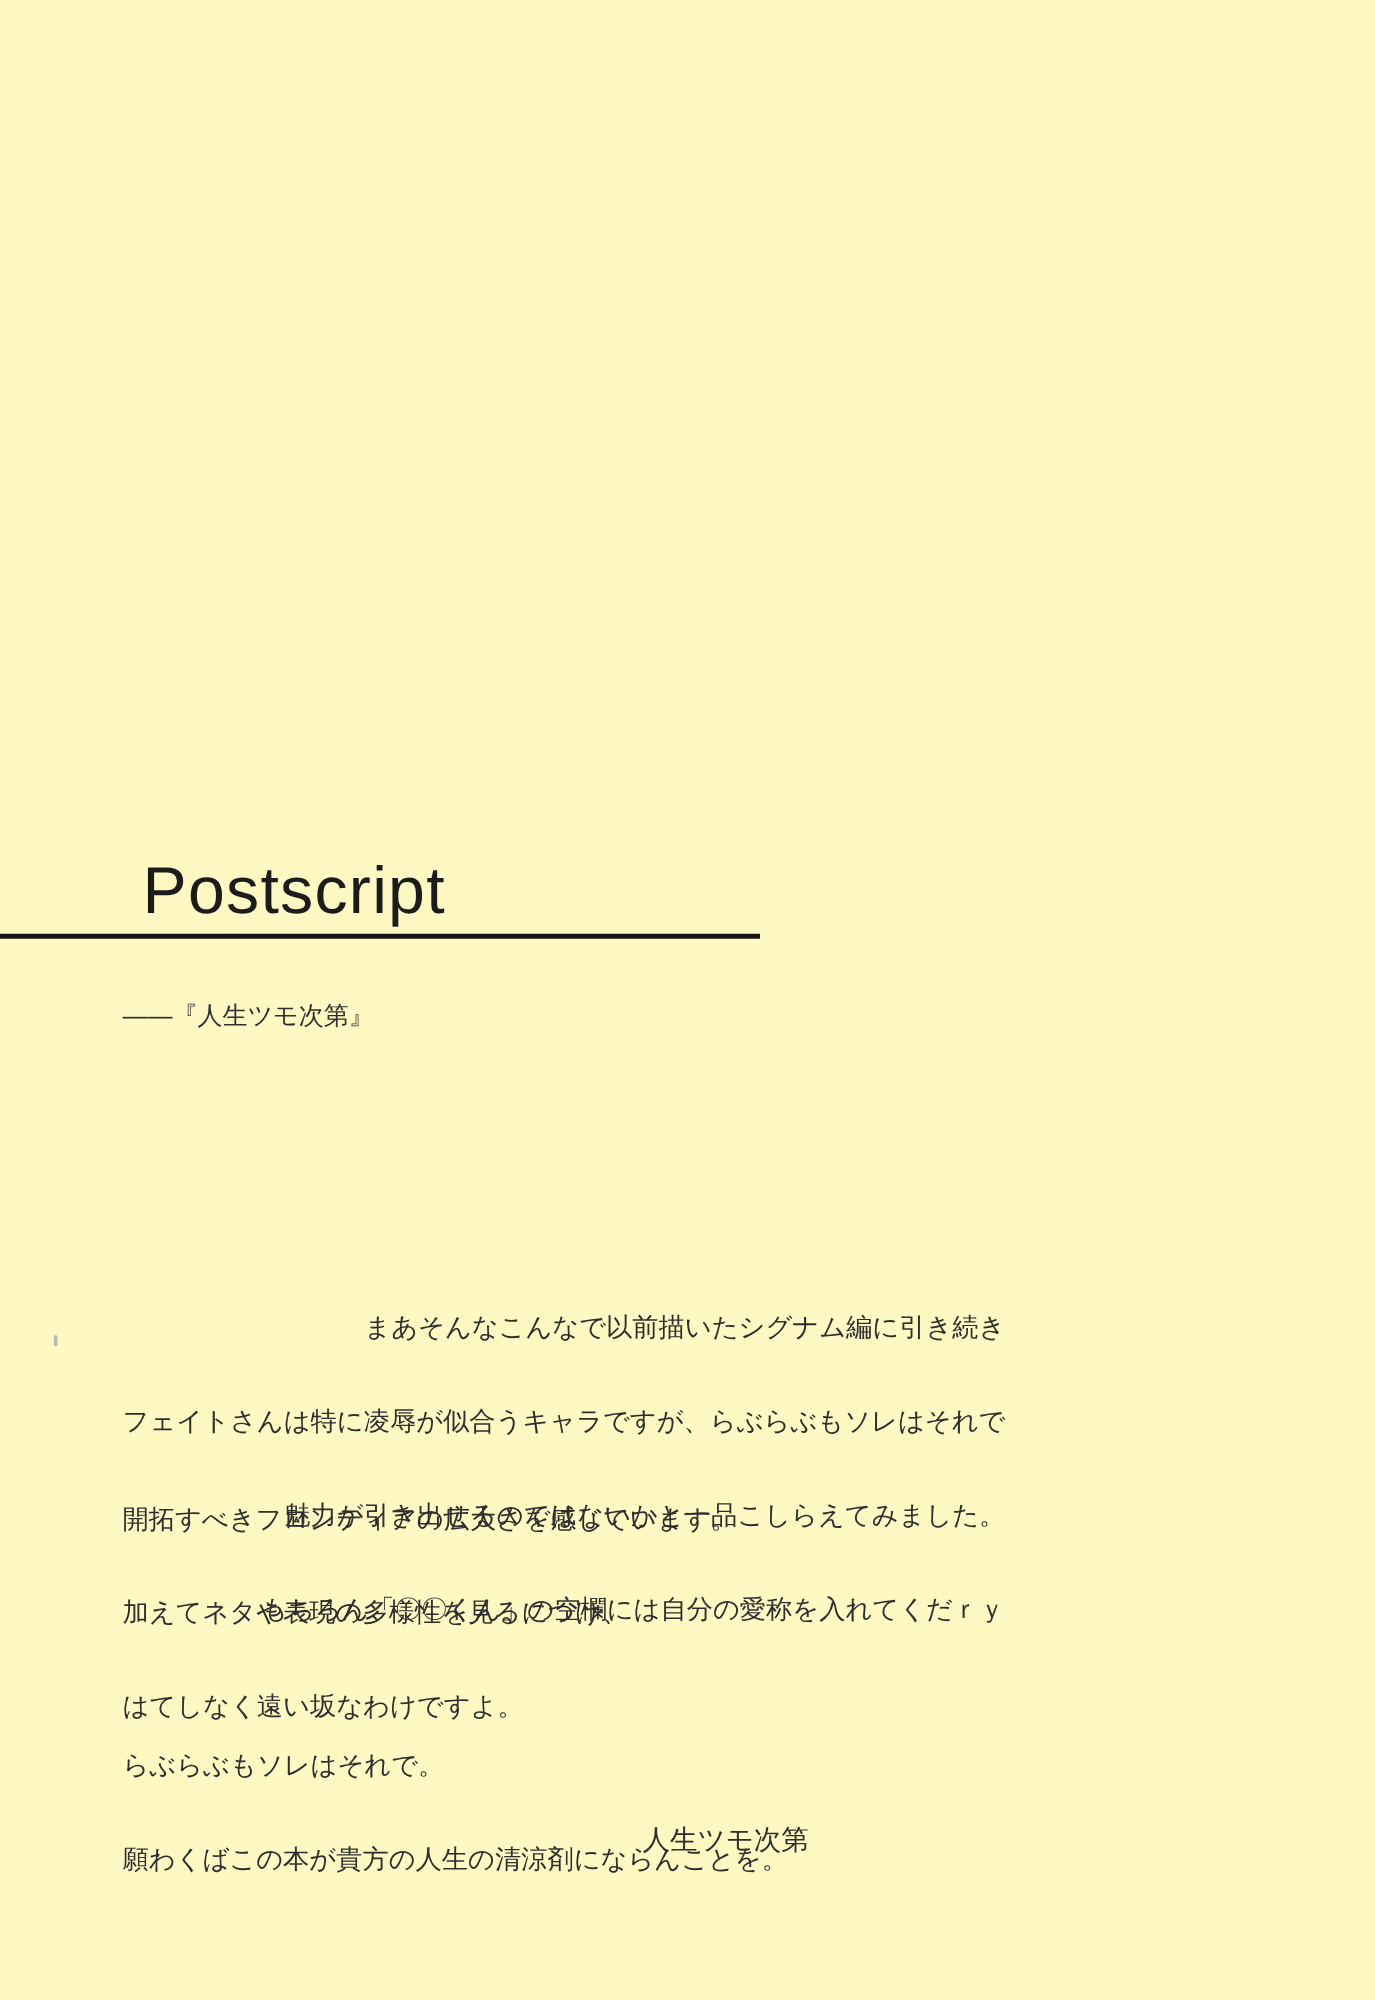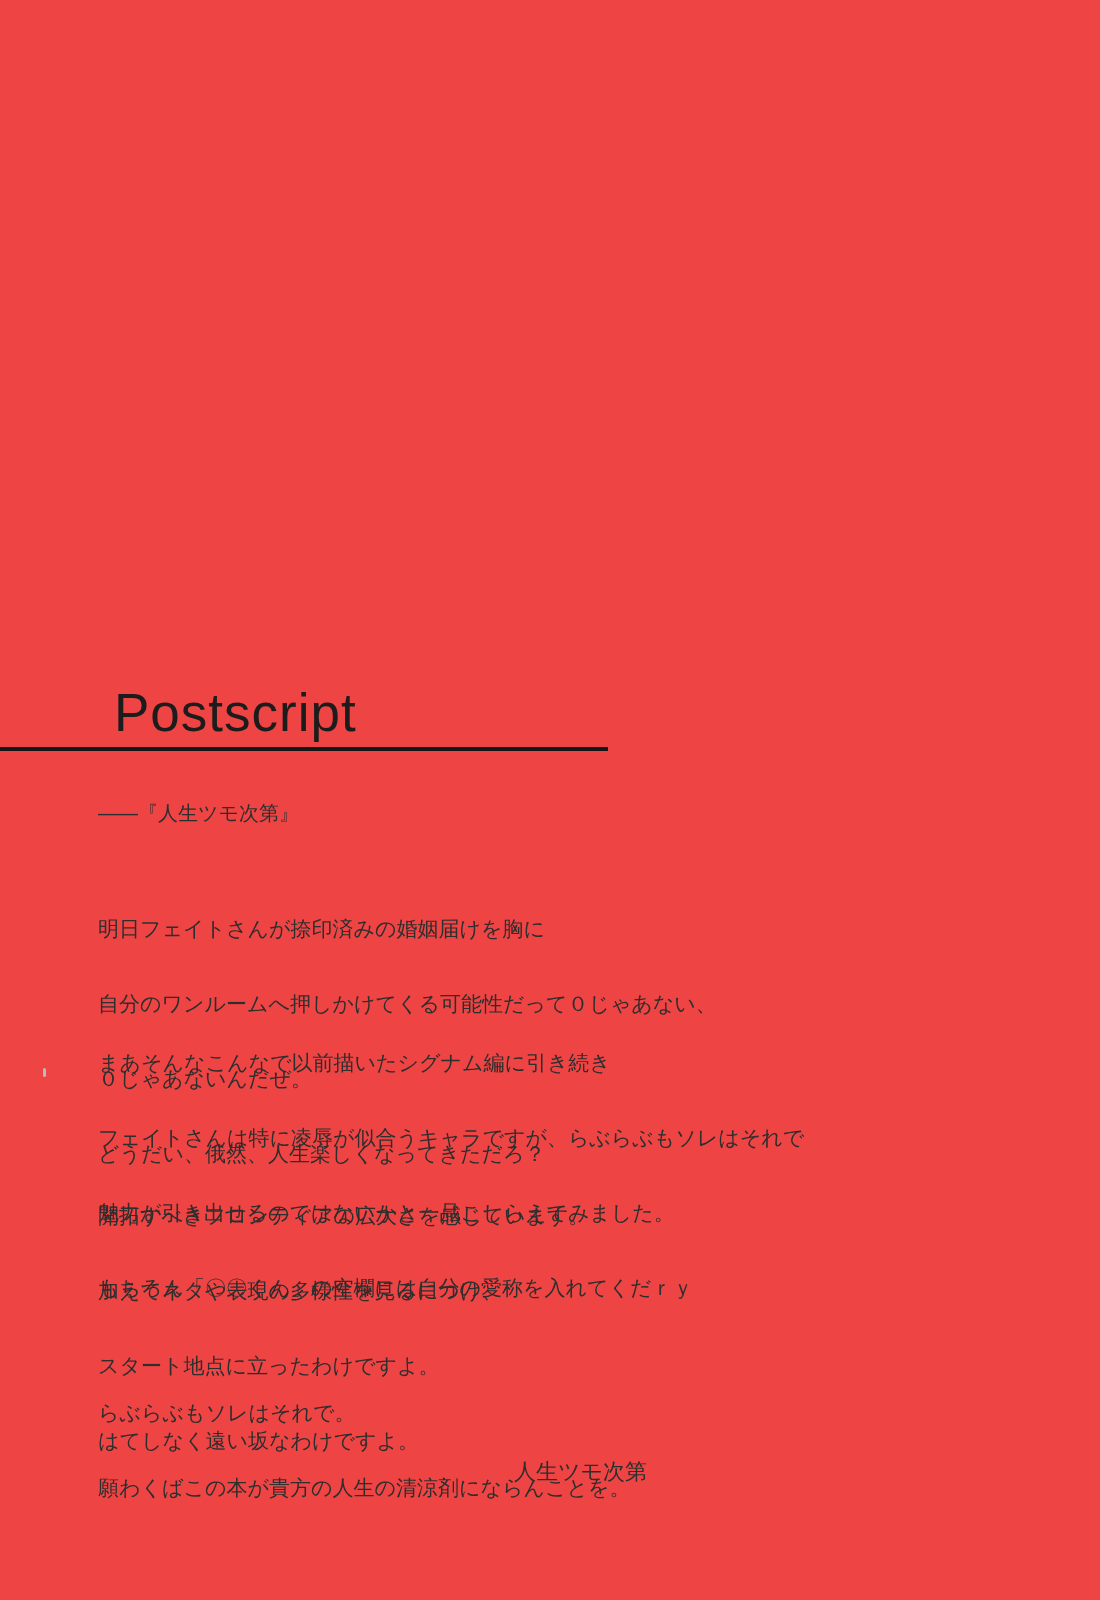--- a/index.html
+++ b/index.html
@@ -11,21 +11,21 @@
     height: 1600px;
     background: #ffffff;
     position: relative;
     font-family: "Liberation Sans", sans-serif;
   }
   .page {
     position: absolute;
     left: 0; top: 0;
     width: 1100px;
     height: 1600px;
-    background: #ef4444;
+    background: #fef9c3;
     overflow: hidden;
   }
   .title {
     position: absolute;
     left: 114px;
     top: 684px;
     margin: 0;
     font-size: 53px;
     font-weight: 400;
     letter-spacing: 1px;
@@ -43,21 +43,21 @@
   .textblock {
     position: absolute;
     left: 98px;
     color: #2e2e2e;
     font-size: 21px;
     line-height: 25px;
     white-space: pre;
   }
   .subtitle { top: 801px; font-size: 20px; }
   .para1 { top: 866px; }
-  .para2 { top: 1000px; }
+  .para2 { top: 1000px; text-align: right; }
   .para3 { top: 1153px; }
   .para4 { top: 1350px; }
   .signature {
     position: absolute;
     left: 514px;
     top: 1457px;
     font-size: 22px;
     color: #2e2e2e;
     white-space: pre;
   }
@@ -74,38 +74,31 @@
 </head>
 <body>
 
 <div class="page">
 
   <h1 class="title">Postscript</h1>
   <div class="rule"></div>
 
   <div class="textblock subtitle">――『人生ツモ次第』</div>
 
-  <div class="textblock para1">
-    <div>明日フェイトさんが捺印済みの婚姻届けを胸に</div>
-    <div>自分のワンルームへ押しかけてくる可能性だって０じゃあない、</div>
-    <div>０じゃあないんだぜ。</div>
-    <div>どうだい、俄然、人生楽しくなってきただろ？</div>
-  </div>
 
   <div class="textblock para2">
     <div>まあそんなこんなで以前描いたシグナム編に引き続き</div>
     <div>フェイトさんは特に凌辱が似合うキャラですが、らぶらぶもソレはそれで</div>
     <div>魅力が引き出せるのではないかと一品こしらえてみました。</div>
     <div>もちろん「〇〇くん」の空欄には自分の愛称を入れてくだｒｙ</div>
   </div>
 
   <div class="textblock para3">
     <div>開拓すべきフロンティアの広大さを感じています。</div>
     <div>加えてネタや表現の多様性を見るにつけ、</div>
-    <div>スタート地点に立ったわけですよ。</div>
     <div>はてしなく遠い坂なわけですよ。</div>
   </div>
 
   <div class="textblock para4">
     <div>らぶらぶもソレはそれで。</div>
     <div>願わくばこの本が貴方の人生の清涼剤にならんことを。</div>
   </div>
 
   <div class="signature">人生ツモ次第</div>
 

